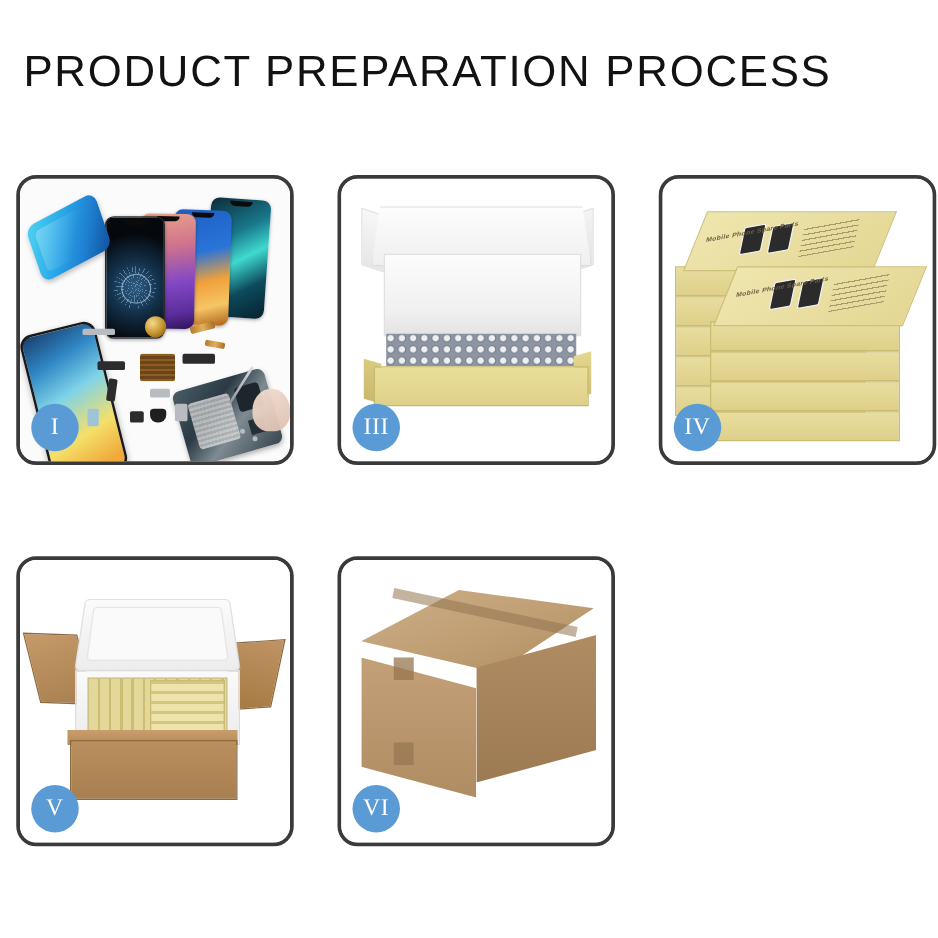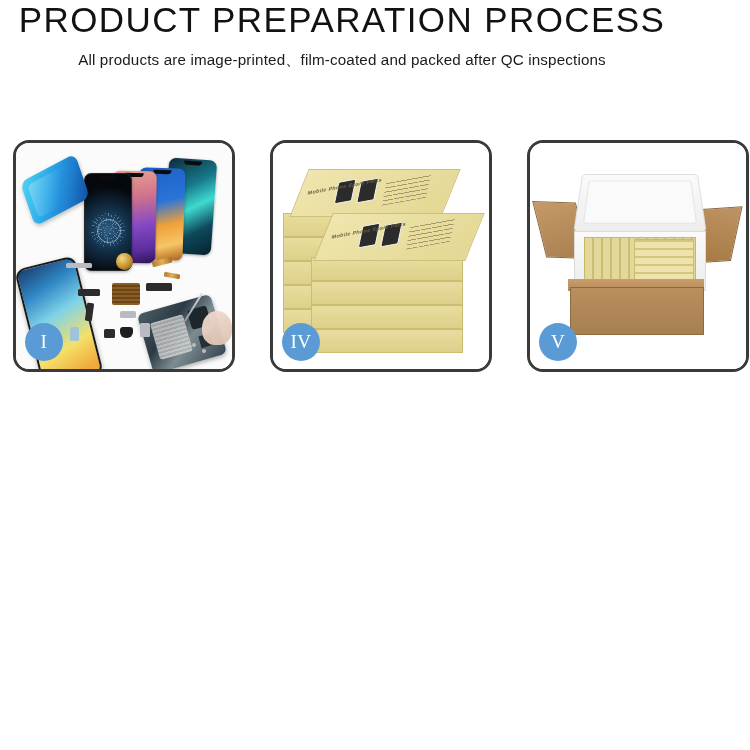--- a/index.html
+++ b/index.html
@@ -13,20 +13,21 @@
     overflow: hidden;
     font-family: "Liberation Sans", sans-serif;
     position: relative;
   }
 
   
   .header {
     position: absolute;
     top: 0; left: 0;
     width: 684px;
+    padding-top: 38px;
     text-align: center;
   }
   .main-title {
     font-family: "Liberation Sans", sans-serif;
     font-size: 35px;
     font-weight: 400;
     letter-spacing: 1.4px;
     color: #121212;
     margin: 0;
     line-height: 1.16;
@@ -476,21 +477,20 @@
     left: 42px; top: 146px;
     width: 16px; height: 18px;
     background: rgba(150,118,80,.7);
   }
 </style>
 </head>
 <body>
 
 <div class="header">
   <h1 class="main-title">PRODUCT PREPARATION PROCESS</h1>
-  <p class="sub-title">All products are image-printed、film-coated and packed after QC inspections</p>
 </div>
 
 <div class="grid">
 
   <div class="panel">
     <div class="panel-stage">
       <div class="p1-bg"></div>
 
       <div class="ph ph-a">
           <div class="notch"></div>
@@ -526,20 +526,34 @@
       <div class="part silver" style="left:124px; top:180px; width:10px; height:14px;"></div>
       <div class="tweezer" style="left:176px; top:148px;"></div>
       <div class="finger" style="left:186px; top:168px;"></div>
       <div class="part silver" style="left:176px; top:200px; width:4px; height:4px; border-radius:50%;"></div>
       <div class="part silver" style="left:186px; top:206px; width:4px; height:4px; border-radius:50%;"></div>
     </div>
     <div class="badge">I</div>
   </div>
 
 
+  <div class="panel">
+    <div class="panel-stage">
+      <div class="p3-bg"></div>
+      <div class="box3-lid-left"></div>
+      <div class="box3-lid-right"></div>
+      <div class="box3-lid"></div>
+      <div class="box3-foam"></div>
+      <div class="box3-bubble"></div>
+      <div class="box3-left-flap"></div>
+      <div class="box3-right-flap"></div>
+      <div class="box3-front"></div>
+    </div>
+    <div class="badge">III</div>
+  </div>
 
   <div class="panel">
     <div class="panel-stage">
       <div class="p4-bg"></div>
       <div class="stack">
 
         <div class="sbox" style="left:2px; top:52px;"></div>
         <div class="sbox" style="left:2px; top:76px;"></div>
         <div class="sbox" style="left:2px; top:100px;"></div>
         <div class="sbox" style="left:2px; top:124px;"></div>
@@ -577,14 +591,26 @@
       <div class="v-foam-lid"></div>
       <div class="v-foam-body"></div>
       <div class="v-trays"></div>
       <div class="v-trays2"></div>
       <div class="v-carton-lip"></div>
       <div class="v-carton-front"></div>
     </div>
     <div class="badge">V</div>
   </div>
 
+  <div class="panel">
+    <div class="panel-stage">
+      <div class="p6-bg"></div>
+      <div class="c6-top"></div>
+      <div class="c6-seam"></div>
+      <div class="c6-left"></div>
+      <div class="c6-right"></div>
+      <div class="c6-tape-a"></div>
+      <div class="c6-tape-b"></div>
+    </div>
+    <div class="badge">VI</div>
+  </div>
 
 </div>
 
 </body></html>

